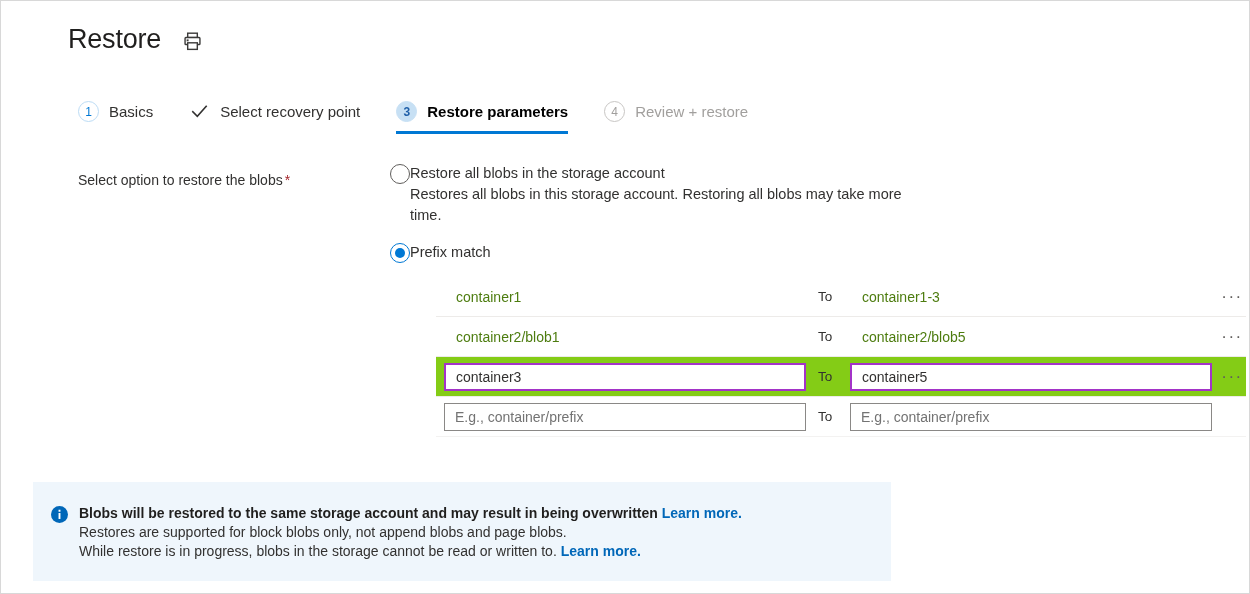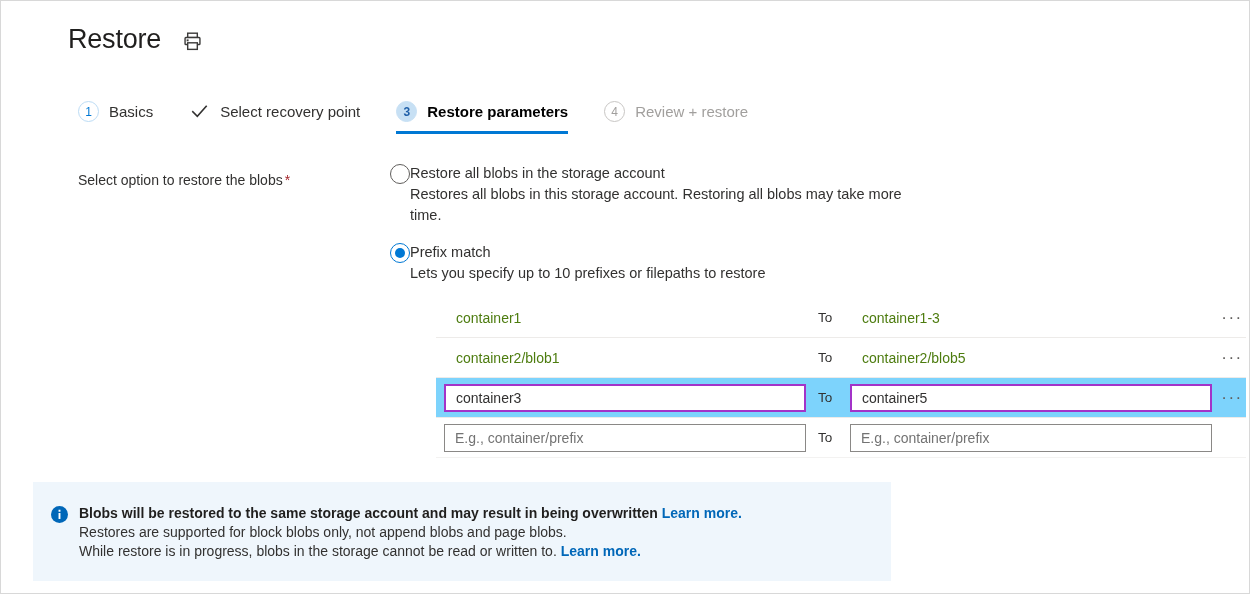--- a/index.html
+++ b/index.html
@@ -189,21 +189,21 @@
     width: 810px;
   }
   .prefix-row {
     display: flex;
     align-items: center;
     height: 40px;
     border-bottom: 1px solid #edebe9;
     padding-left: 8px;
   }
   .prefix-row.highlighted {
-    background: #7dd3fc;
+    background: #84cc16;
   }
   .prefix-row.last-row { border-bottom-color: #f3f2f1; }
   .cell-src, .cell-dst {
     width: 362px;
     flex: none;
   }
   .cell-to {
     width: 44px;
     flex: none;
     text-align: left;
@@ -344,21 +344,20 @@
         <div class="radio-texts">
           <div class="radio-title">Restore all blobs in the storage account</div>
           <div class="radio-desc">Restores all blobs in this storage account. Restoring all blobs may take more time.</div>
         </div>
       </div>
 
       <div class="radio-option">
         <span class="radio checked"></span>
         <div class="radio-texts">
           <div class="radio-title">Prefix match</div>
-          <div class="radio-desc">Lets you specify up to 10 prefixes or filepaths to restore</div>
         </div>
       </div>
 
       <div class="prefix-table">
 
         <div class="prefix-row">
           <div class="cell-src">
             <span class="static-text">container1</span>
           </div>
           <div class="cell-to">To</div>

